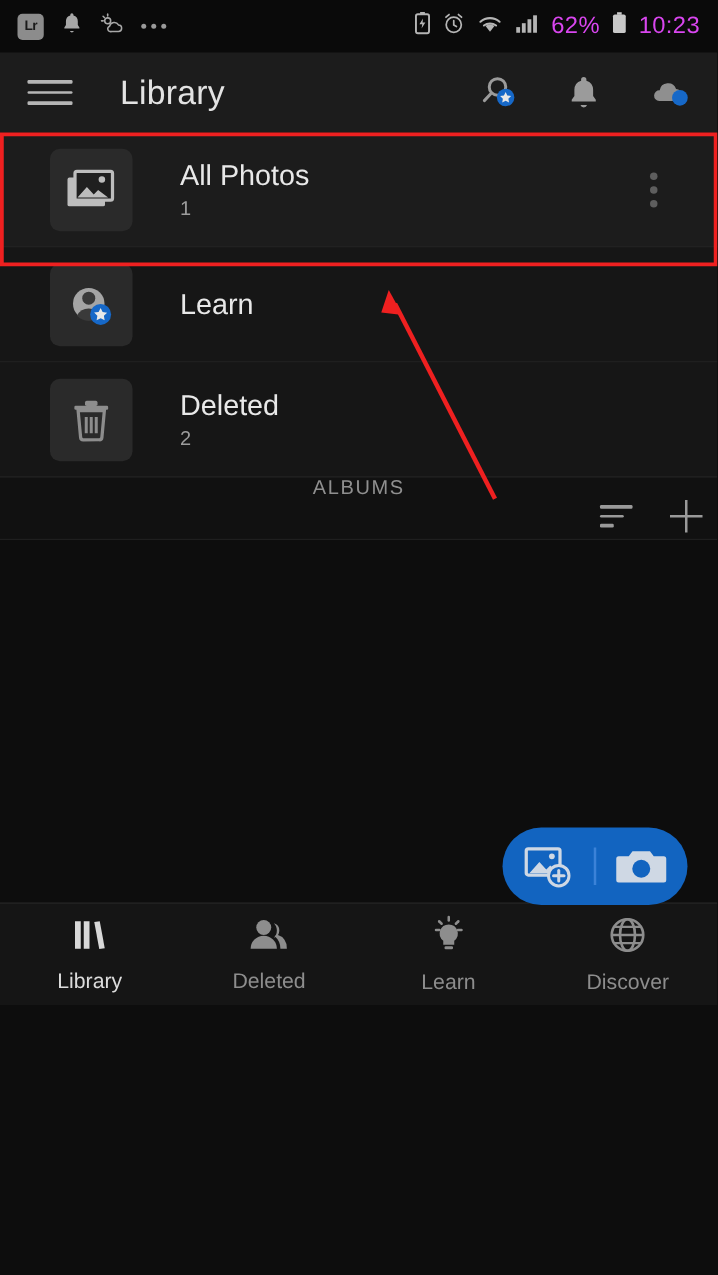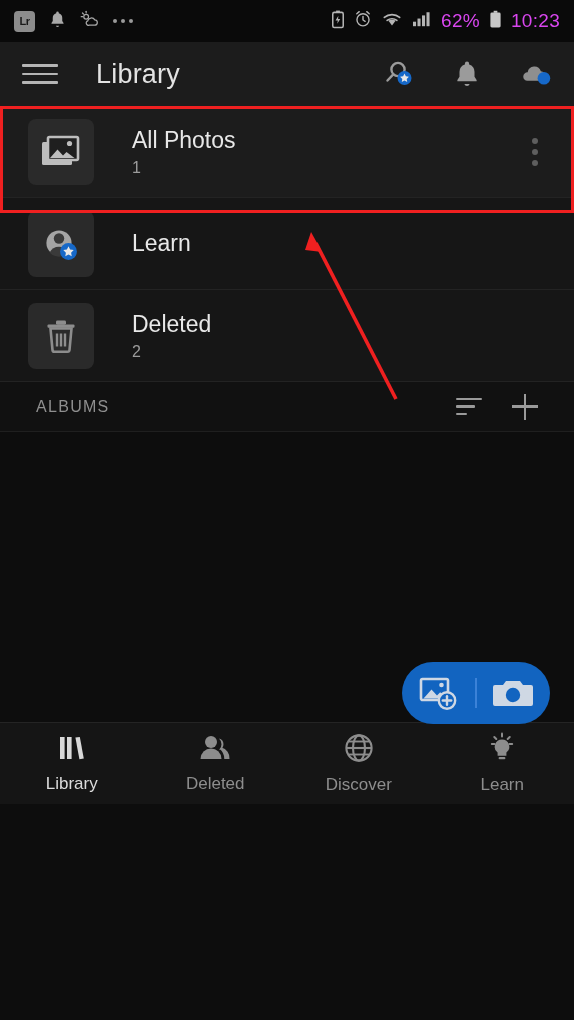--- a/index.html
+++ b/index.html
@@ -41,21 +41,21 @@
   .app-title {
     color:#e3e3e3; font-size:27px; font-weight:400;
     margin-left:38px; letter-spacing:0.2px;
   }
   .header-actions { margin-left:auto; display:flex; align-items:center; gap:34px; }
   .hicon { position:relative; width:34px; height:34px; display:flex; align-items:center; justify-content:center; cursor:pointer; }
 
   
   .listwrap { background:#121212; }
   .row {
-    height:92px; display:flex; align-items:center; padding:0 28px;
+    height:92px; display:flex; align-items:center; padding:0 40px;
     border-bottom:1px solid #232323; position:relative; background:#161616;
   }
   .row.highlighted { background:#1c1c1c; }
   .tile {
     width:66px; height:66px; border-radius:8px; background:#2a2a2a;
     display:flex; align-items:center; justify-content:center; flex-shrink:0;
   }
   .row-text { margin-left:38px; display:flex; flex-direction:column; justify-content:center; }
   .row-title { color:#e8e8e8; font-size:23px; font-weight:400; line-height:1.25; }
   .row-count { color:#9c9c9c; font-size:16px; margin-top:5px; }
@@ -64,21 +64,21 @@
 
   
   .redbox {
     position:absolute; left:0; top:106px; width:574px; height:107px;
     border:3px solid #ef2020; pointer-events:none; z-index:30;
   }
 
   
   .albums-head {
     height:50px; background:#111111; display:flex; align-items:center;
-    padding:0 36px; border-bottom:1px solid #1f1f1f;
+    padding:0 12px; border-bottom:1px solid #1f1f1f;flex-direction:column;
   }
   .albums-label { color:#8f8f8f; font-size:16px; letter-spacing:1.3px; }
   .albums-actions { margin-left:auto; display:flex; align-items:center; gap:30px; }
   .sort-icon { display:flex; flex-direction:column; gap:5px; align-items:flex-start; cursor:pointer; }
   .sort-icon span { display:block; height:2.5px; background:#9a9a9a; border-radius:1px; }
   .sort-icon span:nth-child(1){ width:26px; }
   .sort-icon span:nth-child(2){ width:19px; }
   .sort-icon span:nth-child(3){ width:11px; }
   .plus-glyph { position:relative; width:26px; height:26px; cursor:pointer; }
   .plus-glyph::before, .plus-glyph::after {
@@ -324,45 +324,45 @@
           <path d="M2.5 26a10.5 10.5 0 0121 0z" fill="#8d8d8d"></path>
           <path d="M21 5.5a6 6 0 010 11.6 8 8 0 000-11.6z" fill="#8d8d8d"></path>
           <path d="M23.5 14.5a11 11 0 018 11.5h-5.2a13 13 0 00-4.5-10z" fill="#8d8d8d"></path>
         </svg>
       </span>
       <span class="navlabel">Deleted</span>
     </div>
     <div class="navitem">
       <span>
         <svg width="32" height="32" viewBox="0 0 32 32">
-          <circle cx="16" cy="16" r="12.6" fill="none" stroke="#8d8d8d" stroke-width="2.1"></circle>
-          <ellipse cx="16" cy="16" rx="6" ry="12.6" fill="none" stroke="#8d8d8d" stroke-width="2.1"></ellipse>
-          <line x1="3.5" y1="16" x2="28.5" y2="16" stroke="#8d8d8d" stroke-width="2.1"></line>
-          <line x1="5.6" y1="9.5" x2="26.4" y2="9.5" stroke="#8d8d8d" stroke-width="1.9"></line>
-          <line x1="5.6" y1="22.5" x2="26.4" y2="22.5" stroke="#8d8d8d" stroke-width="1.9"></line>
-        </svg>
-      </span>
-      <span class="navlabel">Discover</span>
-    </div>
-    <div class="navitem">
-      <span>
-        <svg width="32" height="32" viewBox="0 0 32 32">
           <path d="M16 7.5a7.3 7.3 0 014.4 13.1v3.1h-8.8v-3.1A7.3 7.3 0 0116 7.5z" fill="#8d8d8d"></path>
           <rect x="12.6" y="25" width="6.8" height="2.3" rx="1" fill="#8d8d8d"></rect>
           <g stroke="#8d8d8d" stroke-width="2" stroke-linecap="round">
             <line x1="16" y1="1.5" x2="16" y2="4.4"></line>
             <line x1="5.8" y1="12" x2="8.6" y2="12"></line>
             <line x1="23.4" y1="12" x2="26.2" y2="12"></line>
             <line x1="8.3" y1="5" x2="10.3" y2="7"></line>
             <line x1="23.7" y1="5" x2="21.7" y2="7"></line>
           </g>
         </svg>
       </span>
       <span class="navlabel">Learn</span>
     </div>
+    <div class="navitem">
+      <span>
+        <svg width="32" height="32" viewBox="0 0 32 32">
+          <circle cx="16" cy="16" r="12.6" fill="none" stroke="#8d8d8d" stroke-width="2.1"></circle>
+          <ellipse cx="16" cy="16" rx="6" ry="12.6" fill="none" stroke="#8d8d8d" stroke-width="2.1"></ellipse>
+          <line x1="3.5" y1="16" x2="28.5" y2="16" stroke="#8d8d8d" stroke-width="2.1"></line>
+          <line x1="5.6" y1="9.5" x2="26.4" y2="9.5" stroke="#8d8d8d" stroke-width="1.9"></line>
+          <line x1="5.6" y1="22.5" x2="26.4" y2="22.5" stroke="#8d8d8d" stroke-width="1.9"></line>
+        </svg>
+      </span>
+      <span class="navlabel">Discover</span>
+    </div>
   </div>
 
   <div class="redbox"></div>
   <svg class="arrow-svg">
     <line x1="396" y1="399" x2="316" y2="243" stroke="#ef2020" stroke-width="3.6"></line>
     <polygon points="311,232 322,252 305,250" fill="#ef2020"></polygon>
   </svg>
 
 </div>
 

